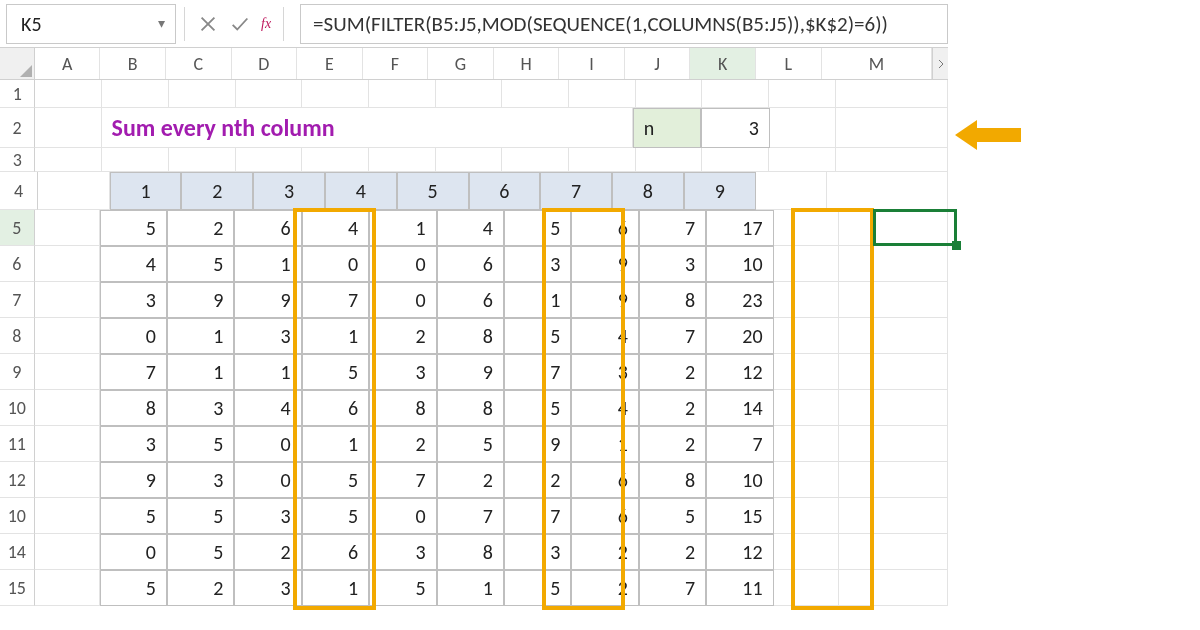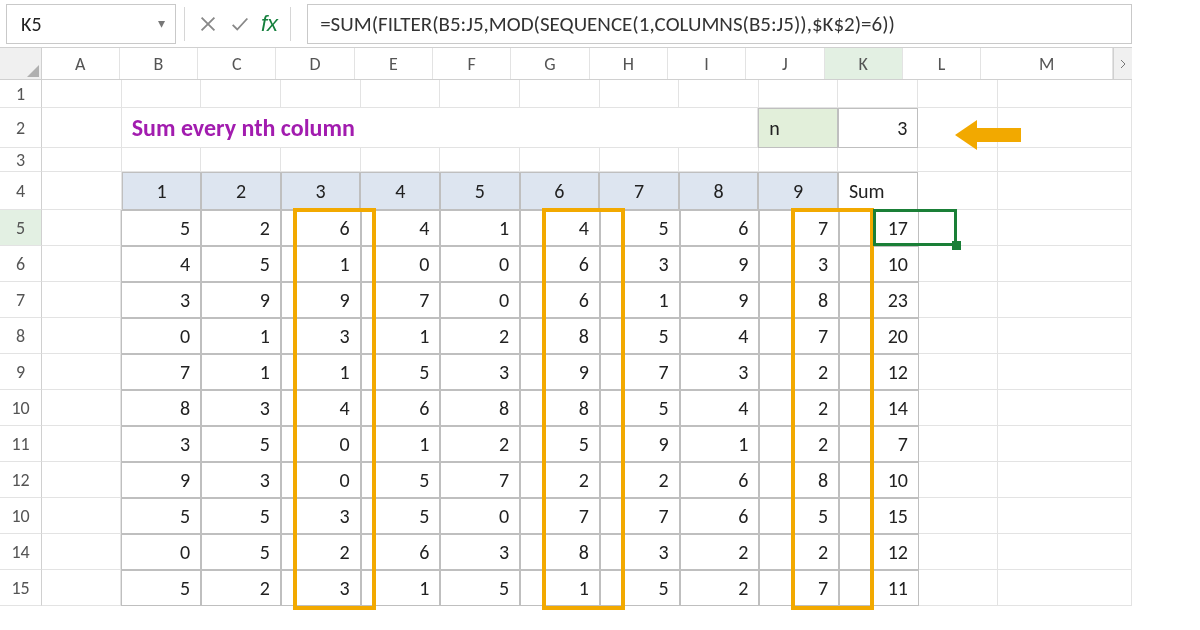--- a/index.html
+++ b/index.html
@@ -1,30 +1,30 @@
 <!DOCTYPE html>
 <html><head>
 <meta charset="utf-8">
 <style>
   * { box-sizing: border-box; margin: 0; padding: 0; }
   html,body { width:1200px; height:630px; font-family: Calibri, Arial, sans-serif; background:#fff; overflow:hidden; }
 
-  .wrap { position:relative; width:1132px; height:630px; }
+  .wrap { position:relative; width:948px; height:630px; }
 
   
   .topbar { display:flex; align-items:center; height:48px; border-bottom:1px solid #d0d0d0; background:#fff; padding:4px 0; }
 
   .namebox { width:170px; height:40px; margin-left:6px; border:1px solid #c9c9c9; display:flex; align-items:center; justify-content:space-between; padding:0 10px 0 14px; font-size:20px; color:#222; }
   .namebox .chev { font-size:14px; color:#777; }
 
   .tb-sep { width:1px; height:34px; background:#d6d6d6; margin:0 8px; }
   .tb-icons { display:flex; align-items:center; gap:10px; color:#888; padding:0 4px; }
   .tb-icons span, .tb-icons svg { display:flex; align-items:center; }
   .tb-ico { width:22px; height:22px; stroke:#888; stroke-width:2; fill:none; }
-  .fx { font-style:italic; font-family: Liberation Sans, sans-serif; font-size:22px; color:#15803d; }
+  .fx { font-style:italic; font-family: Liberation Serif, serif; font-size:14px; color:#be185d; }
 
   .formula-input { flex:1; height:40px; border:1px solid #c9c9c9; margin-left:8px; display:flex; align-items:center; padding:0 12px; font-size:21px; color:#333; overflow:hidden; white-space:nowrap; }
 
   
   .colhdr { display:flex; height:32px; background:#fff; border-bottom:1px solid #d0d0d0; }
   .corner { width:44px; border-right:1px solid #d0d0d0; background:#f0f0f0; display:flex; align-items:flex-end; justify-content:flex-end; }
   .corner .tri { width:0; height:0; border-style:solid; border-width:0 0 12px 12px; border-color:transparent transparent #b0b0b0 transparent; margin:0 2px 2px 0; }
   .ch { text-align:center; font-size:18px; color:#555; border-right:1px solid #e3e3e3; display:flex; align-items:center; justify-content:center; background:#fff; }
   .ch.active { background:#e3f0e3; font-weight:500; }
   .scroll-col { width:20px; background:#f0f0f0; border-left:1px solid #d0d0d0; display:flex; align-items:center; justify-content:center; }
@@ -174,21 +174,20 @@
       <div class="cell wA"></div>
       <div class="cell wB num datacell header-cell" style="justify-content:center;padding:0;">1</div>
       <div class="cell wC num datacell header-cell" style="justify-content:center;padding:0;">2</div>
       <div class="cell wD num datacell header-cell" style="justify-content:center;padding:0;">3</div>
       <div class="cell wE num datacell header-cell" style="justify-content:center;padding:0;">4</div>
       <div class="cell wF num datacell header-cell" style="justify-content:center;padding:0;">5</div>
       <div class="cell wG num datacell header-cell" style="justify-content:center;padding:0;">6</div>
       <div class="cell wH num datacell header-cell" style="justify-content:center;padding:0;">7</div>
       <div class="cell wI num datacell header-cell" style="justify-content:center;padding:0;">8</div>
       <div class="cell wJ num datacell header-cell" style="justify-content:center;padding:0;">9</div>
-      <div class="cell wK num datacell sum-hdr">Sum</div>
       <div class="cell wL"></div>
       <div class="cell wM"></div>
     </div>
 
     <div id="data-rows">
         <div class="row">
           <div class="rh active">5</div>
           <div class="cell wA"></div>
           <div class="cell wB num datacell">5</div>
           <div class="cell wC num datacell">2</div>

